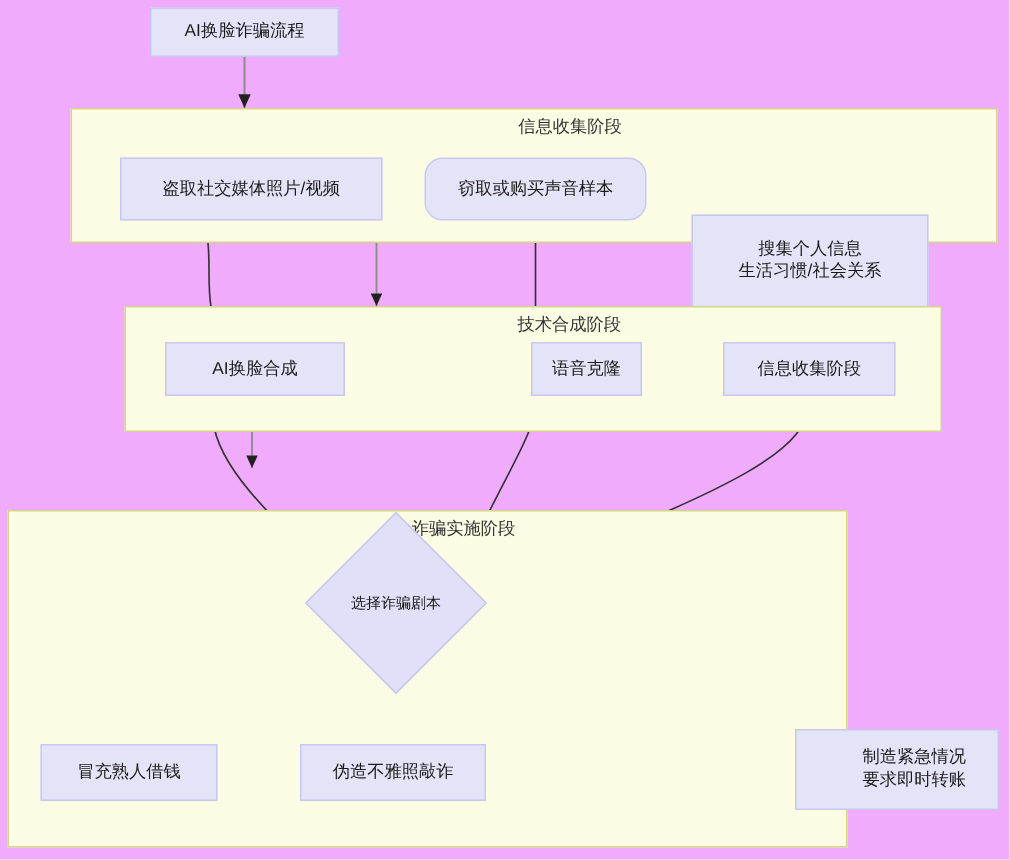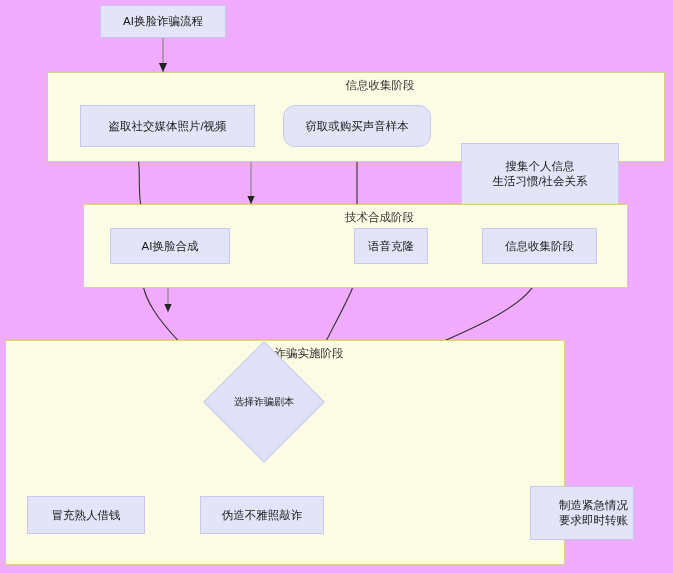--- a/index.html
+++ b/index.html
@@ -137,16 +137,16 @@
     <div class="cluster-label">诈骗实施阶段</div>
   </div>
 
   <div class="diamond-wrap" style="left:221px; top:359px; width:86px; height:86px;">
     <div class="diamond-shape"></div>
     <div class="diamond-text">选择诈骗剧本</div>
   </div>
 
   <div class="node" style="left:27px; top:496px; width:118px; height:38px;">冒充熟人借钱</div>
   <div class="node" style="left:200px; top:496px; width:124px; height:38px;">伪造不雅照敲诈</div>
-  <div class="node" style="left:530px; top:486px; width:104px; height:54px;padding-left:23px;">制造紧急情况
+  <div class="node" style="left:530px; top:486px; width:136px; height:54px;padding-left:23px;">制造紧急情况
 要求即时转账</div>
 
 </div>
 
 </body></html>

